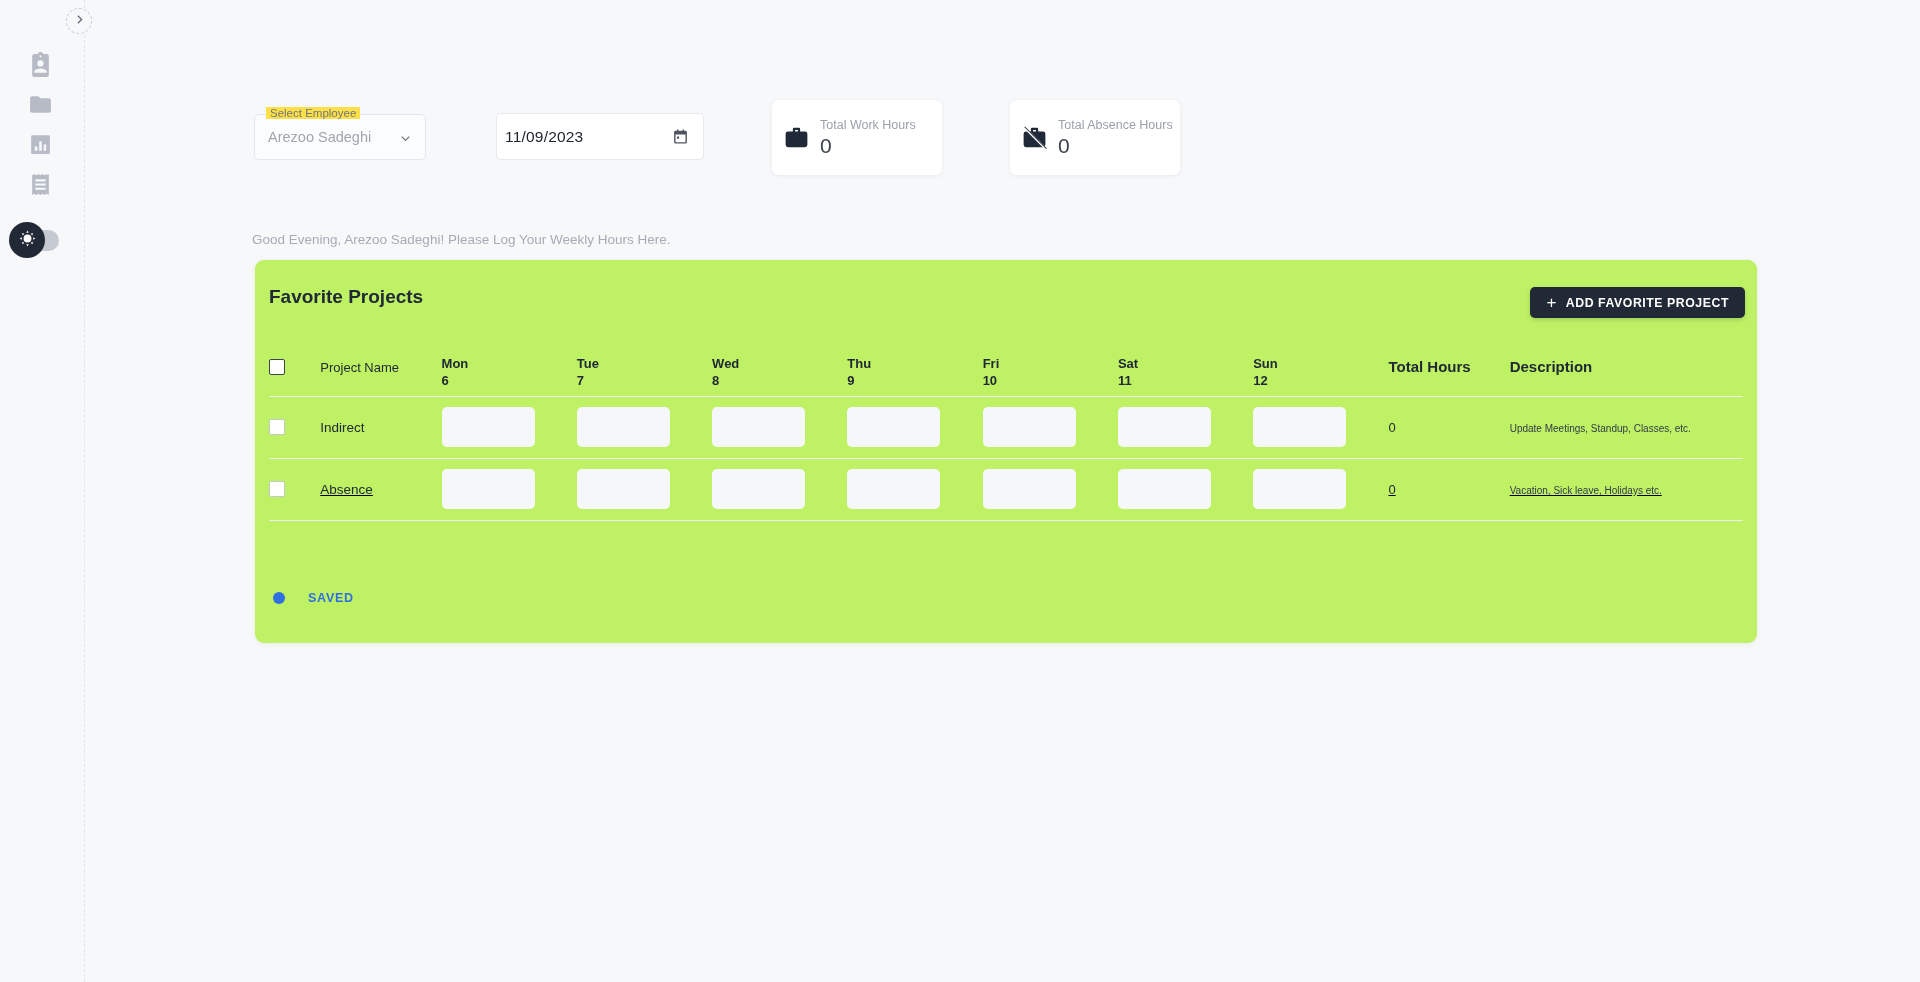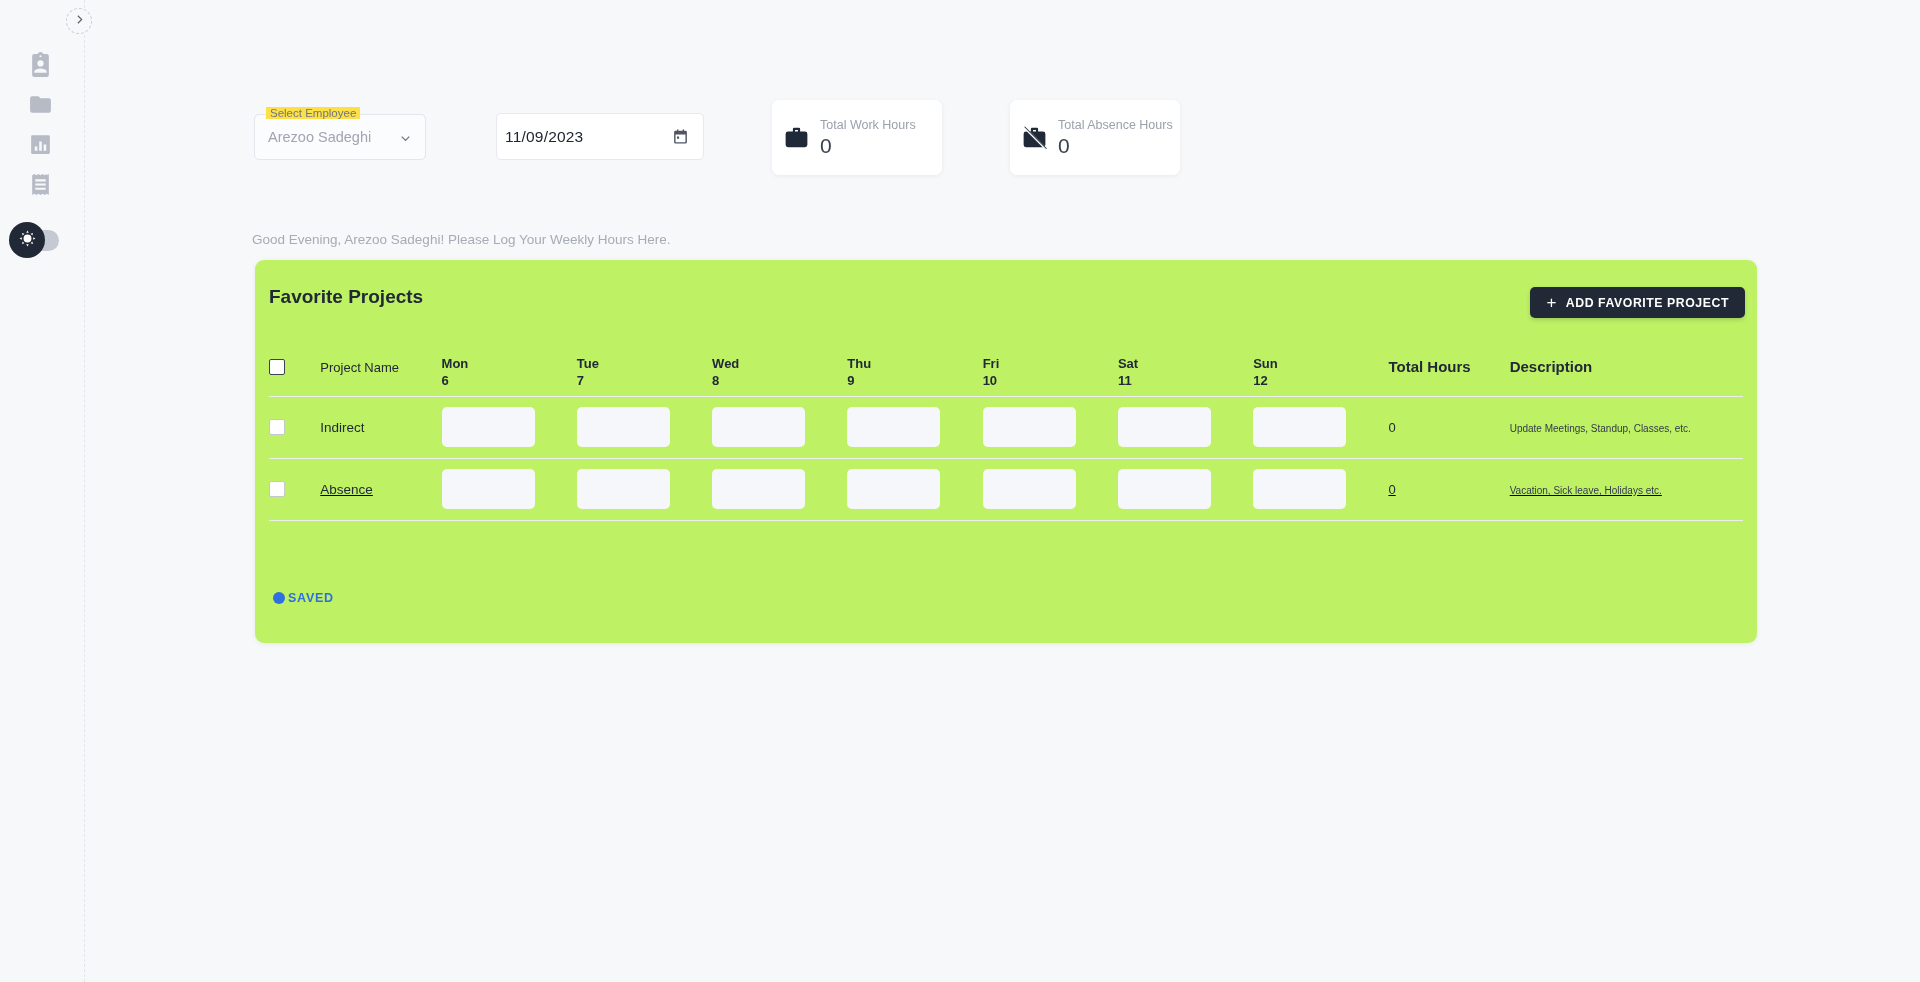--- a/index.html
+++ b/index.html
@@ -179,21 +179,21 @@
     border: none; border-radius: 5px;
     font-family: "Liberation Sans", sans-serif;
     font-size: 14px; color: #222936;
     padding: 0 10px;
   }
   .cell-total { font-size: 13px; color: #222936; }
   .cell-desc  { font-size: 10px; color: #32394a; line-height: 1.42; }
 
   #saved-status {
     position: absolute; left: 18px; top: 331px;
-    display: flex; align-items: center; gap: 3px;
+    display: flex; align-items: center; gap: 23px;
   }
   #saved-dot { width: 12px; height: 12px; border-radius: 50%; background: #2f6fe0; }
   #saved-text { font-size: 12.5px; font-weight: bold; letter-spacing: .75px; color: #2f6fe0; }
 </style>
 </head>
 <body>
 
 <div id="sidebar">
 
   <div id="collapse-btn">

